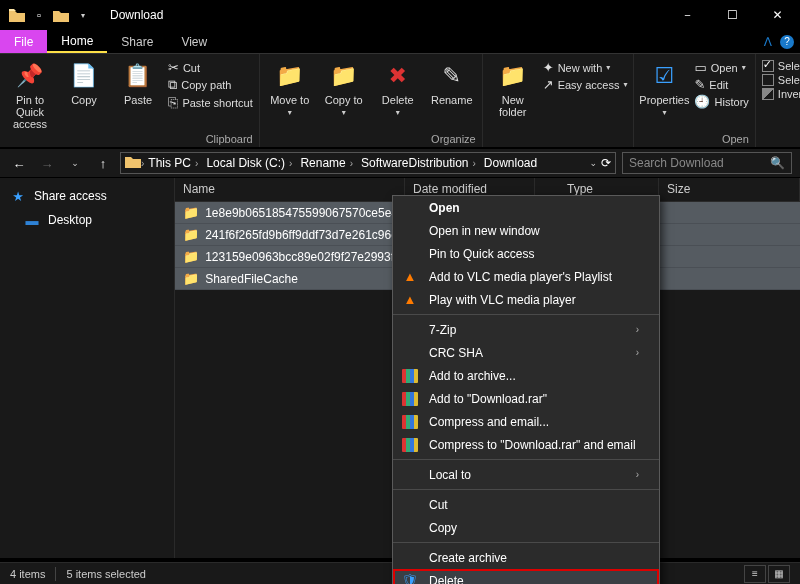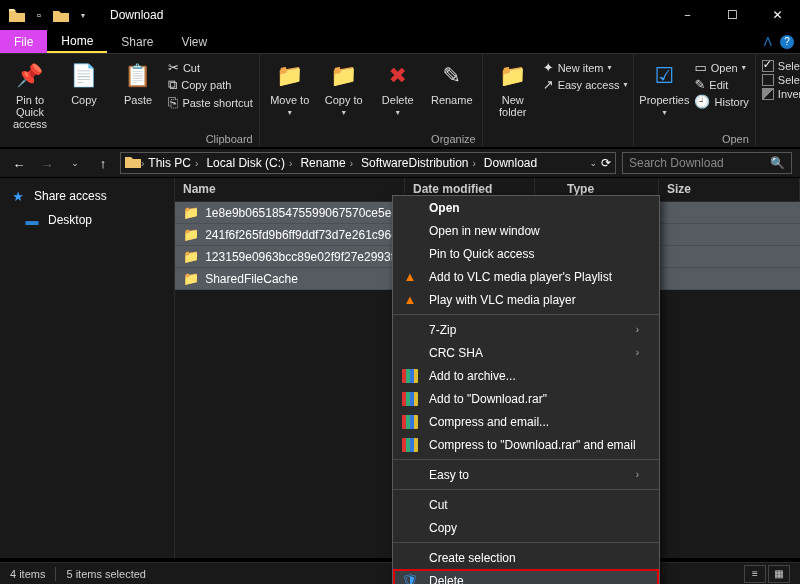--- a/index.html
+++ b/index.html
@@ -28,21 +28,21 @@
 .bcwrap { flex:1; height:22px; border:1px solid #555; display:flex; align-items:center; padding:0 4px; gap:0; background:#191919; font-size:12px; }
 .bcwrap .seg { display:flex; align-items:center; gap:4px; padding:0 4px; color:#fff; }
 .chev { color:#aaa; font-size:10px; }
 .srch { width:170px; height:22px; border:1px solid #555; display:flex; align-items:center; padding:0 6px; background:#191919; color:#888; font-size:12px; justify-content:space-between; }
 .main { display:flex; height:380px; background:#191919; }
 .side { width:175px; border-right:1px solid #2a2a2a; padding-top:6px; }
 .sitem { display:flex; align-items:center; gap:8px; padding:4px 10px; font-size:12px; color:#fff; }
 .sicon { width:16px; height:16px; display:inline-flex; align-items:center; justify-content:center; font-size:13px; }
 .files { flex:1; position:relative; }
 .fhead { height:24px; display:flex; border-bottom:1px solid #2a2a2a; font-size:12px; color:#ccc; }
-.fhead div { padding:4px 8px; border-right:1px solid #2a2a2a;font-weight:bold; }
+.fhead div { padding:4px 8px; border-right:1px solid #2a2a2a; }
 .c-name { width:230px; } .c-date { width:130px; } .c-type { width:100px;margin-left:24px; } .c-size { flex:1; }
 .frow { height:22px; display:flex; align-items:center; font-size:12px; background:#555b61; padding-left:8px; gap:6px; color:#fff; border-bottom:1px solid #4a4f55; }
 .fdir { color:#f0c36d; font-size:13px; }
 .ctx { position:absolute; left:392px; top:195px; width:268px; background:#2b2b2b; border:1px solid #5a5a5a; box-shadow:3px 3px 8px rgba(0,0,0,0.6); font-size:12px; z-index:10; }
 .ctx .item { display:flex; align-items:center; height:23px; padding:0 20px 0 8px; gap:10px; color:#fff; }
 .ctx .item .cicon { width:18px; height:18px; display:flex; align-items:center; justify-content:center; font-size:13px; }
 .ctx .item .arrow { margin-left:auto; color:#aaa; font-size:10px; }
 .ctx .sep { height:1px; background:#4a4a4a; margin:3px 0; }
 .ctx .item.hl { outline:2px solid #d00; outline-offset:-2px; background:#3a3f44; }
 .status { position:absolute; bottom:0; left:0; right:0; height:22px; background:#191919; border-top:1px solid #2a2a2a; display:flex; align-items:center; padding:0 10px; font-size:11px; color:#ccc; gap:10px; }
@@ -159,21 +159,21 @@
 
   <div class="rgroup">
     <div class="body">
       <div class="rbtn">
           <div class="ricon">📁</div>
           <span>New folder</span>
         </div>
       <div class="rlist">
         <div>
             <span class="mini">✦</span>
-            <span>New item</span> 
+            <span>New with</span> 
             <span class="caret">▾</span>
           </div>
         <div>
             <span class="mini">↗</span>
             <span>Easy access</span> 
             <span class="caret">▾</span>
           </div>
       </div>
     </div>
   </div>
@@ -356,36 +356,36 @@
     </div>
   <div class="item">
       <span class="cicon">
         <span class="books"></span>
       </span>
       <span>Compress to "Download.rar" and email</span>
     </div>
   <div class="sep"></div>
   <div class="item">
       <span class="cicon"></span>
-      <span>Easy to</span>
+      <span>Local to</span>
       <span class="arrow">›</span>
     </div>
   <div class="sep"></div>
   <div class="item">
       <span class="cicon"></span>
       <span>Cut</span>
     </div>
   <div class="item">
       <span class="cicon"></span>
       <span>Copy</span>
     </div>
   <div class="sep"></div>
   <div class="item">
       <span class="cicon"></span>
-      <span>Create selection</span>
+      <span>Create archive</span>
     </div>
   <div class="item hl">
       <span class="cicon" style="color:#3aa0ff">🛡</span>
       <span>Delete</span>
     </div>
 
 </div>
 
 <div class="status">
   <span>4 items</span>

